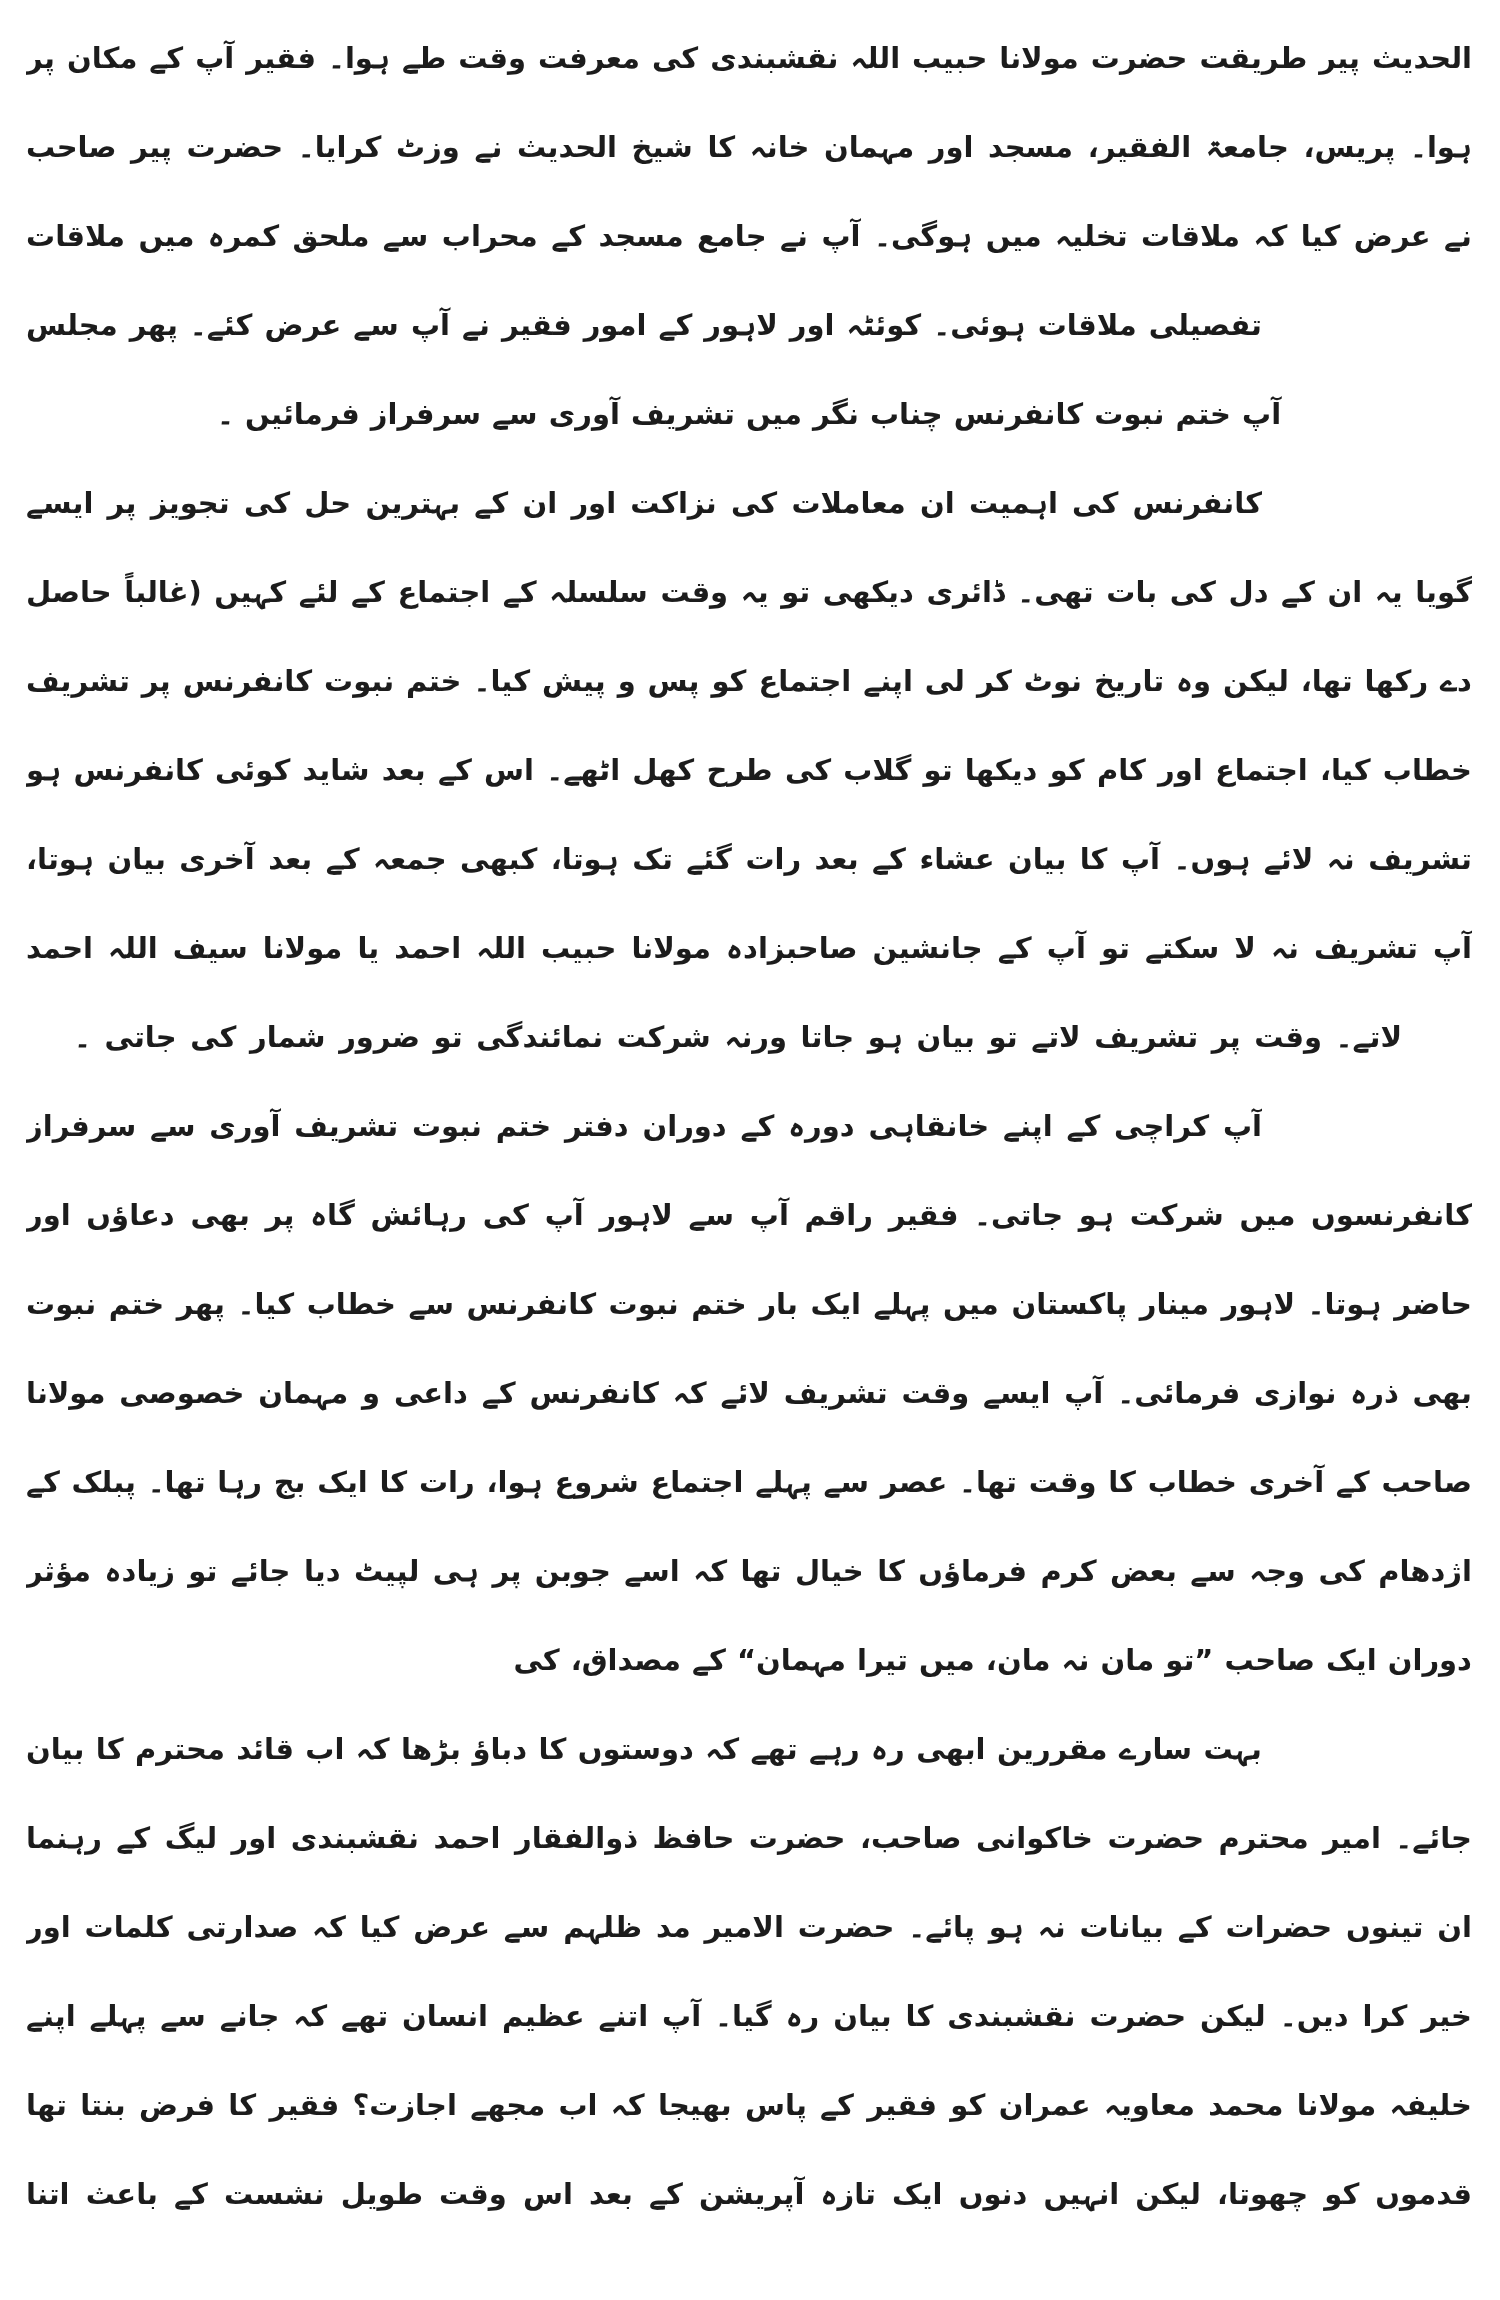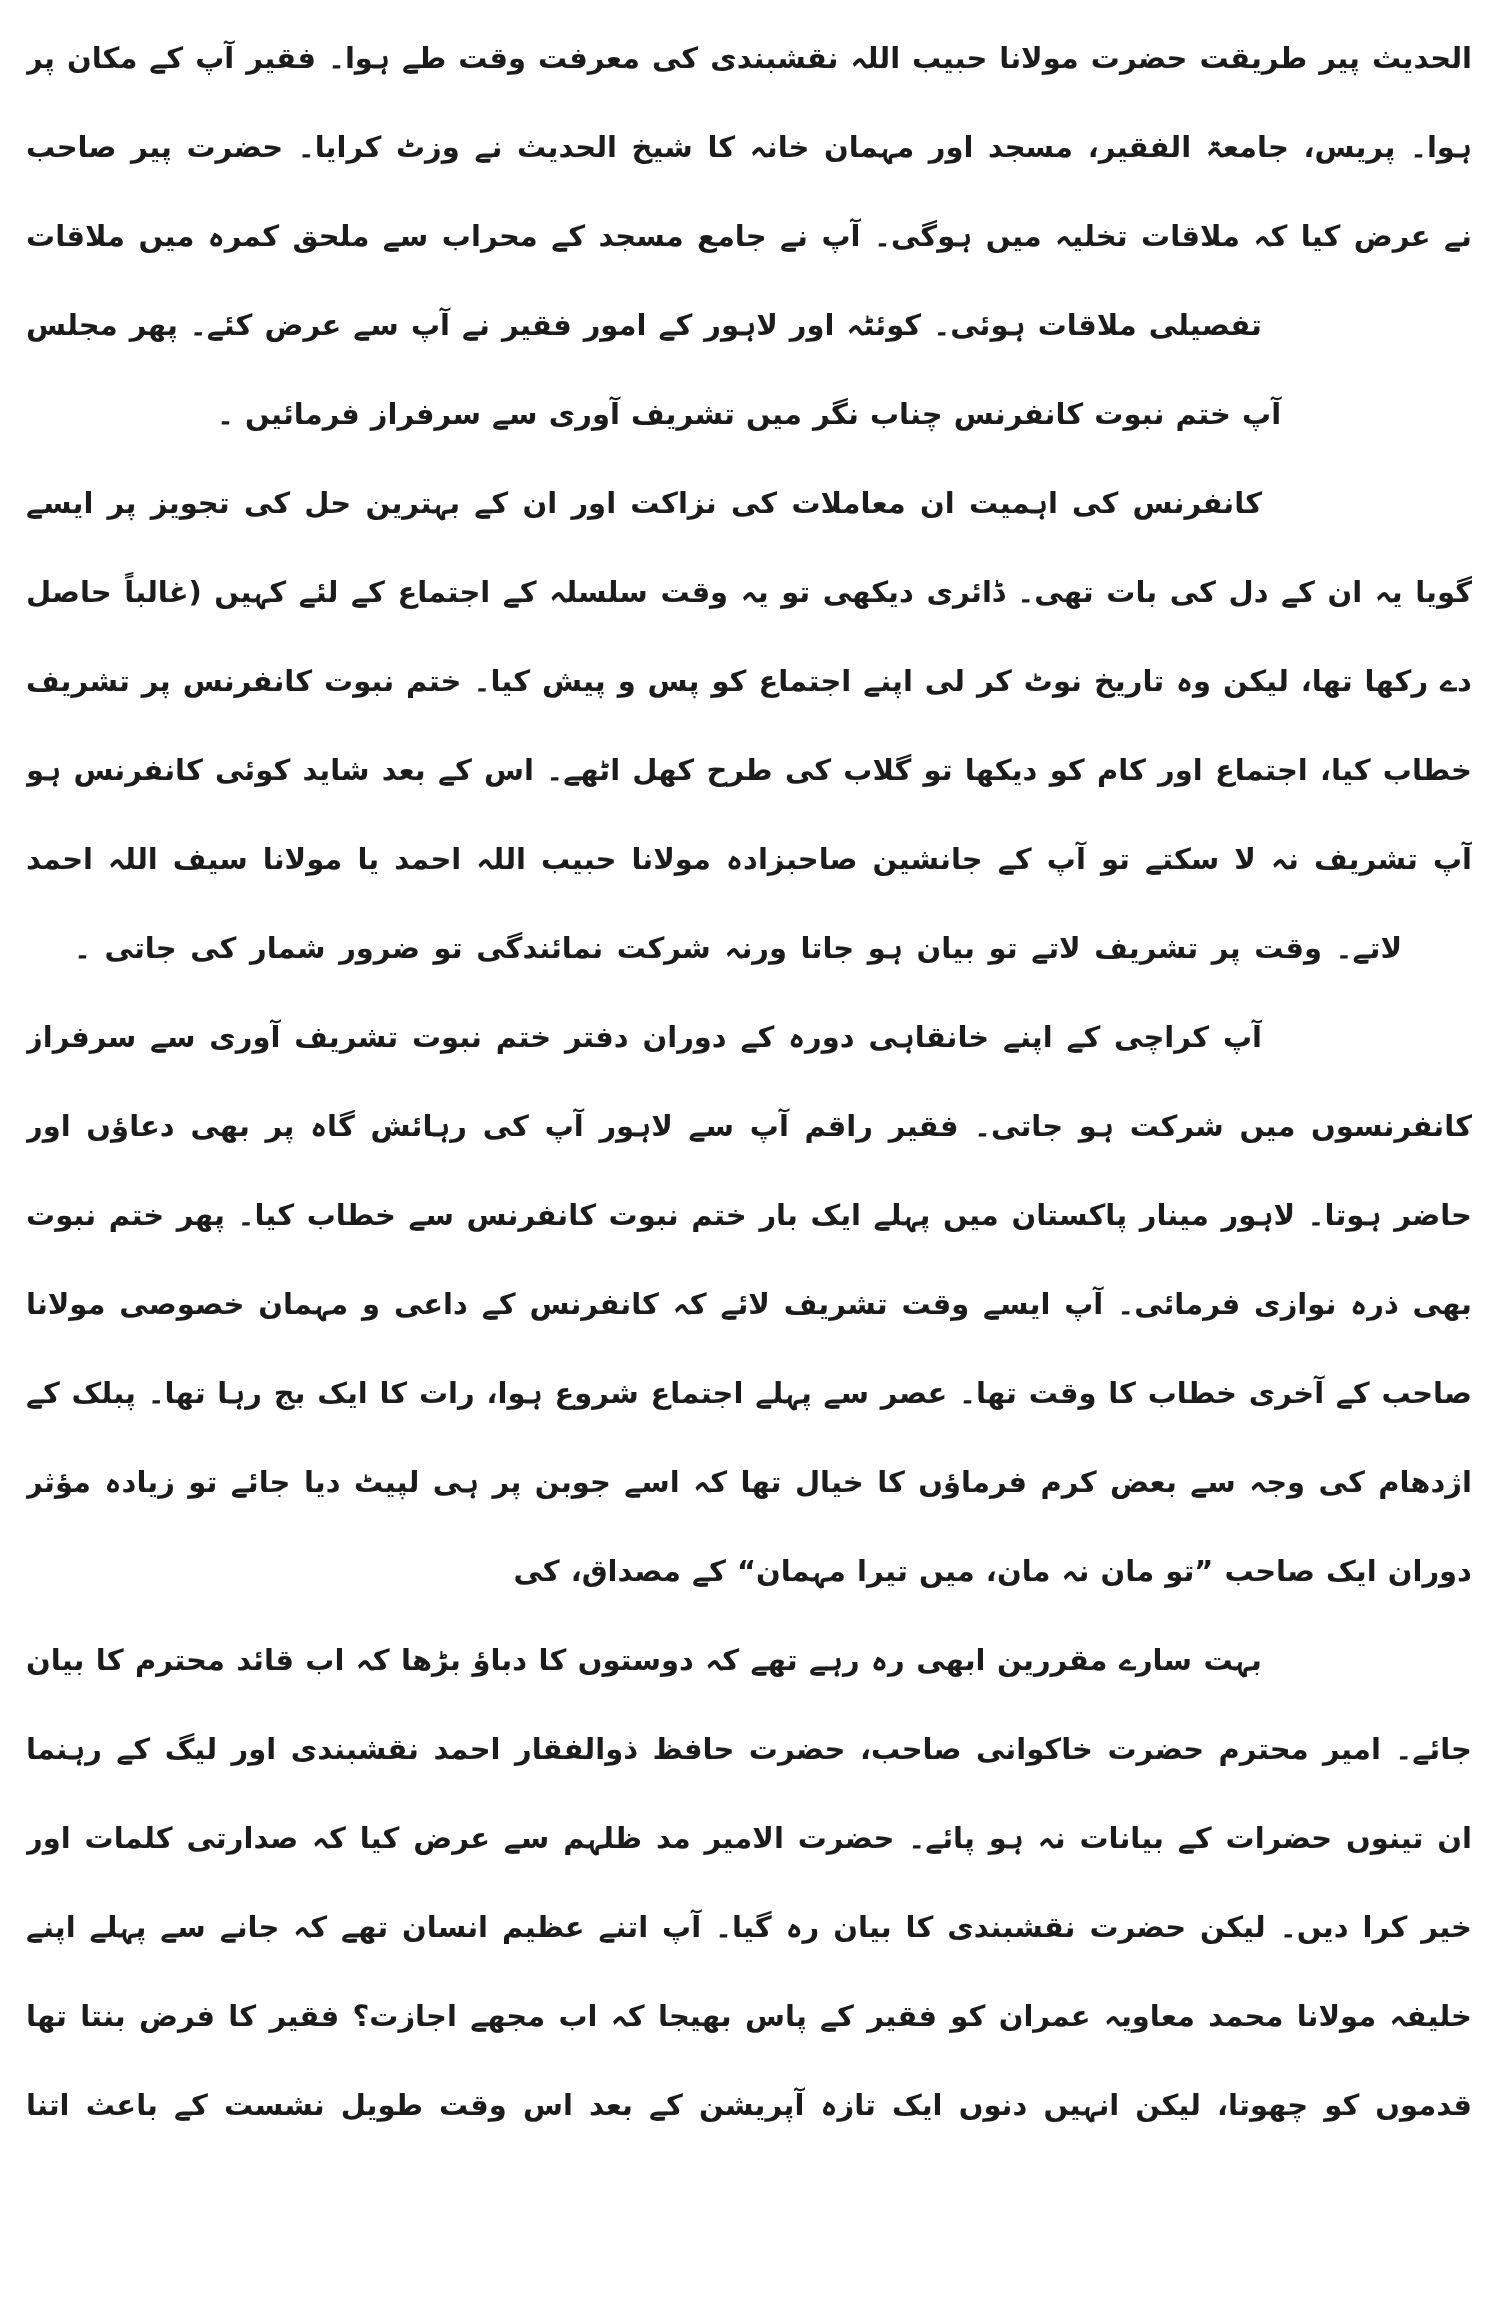--- a/index.html
+++ b/index.html
@@ -63,20 +63,21 @@
   <div class="text-block" lang="ur" dir="rtl">
     <div class="tline">الحدیث پیر طریقت حضرت مولانا حبیب اللہ نقشبندی کی معرفت وقت طے ہوا۔ فقیر آپ کے مکان پر حاضر</div>
     <div class="tline">ہوا۔ پریس، جامعۃ الفقیر، مسجد اور مہمان خانہ کا شیخ الحدیث نے وزٹ کرایا۔ حضرت پیر صاحب سے فقیر</div>
     <div class="tline">نے عرض کیا کہ ملاقات تخلیہ میں ہوگی۔ آپ نے جامع مسجد کے محراب سے ملحق کمرہ میں ملاقات سے نوازا۔</div>
     <div class="tline indent">تفصیلی ملاقات ہوئی۔ کوئٹہ اور لاہور کے امور فقیر نے آپ سے عرض کئے۔ پھر مجلس کی تجویز کہ</div>
     <div class="tline center">آپ ختم نبوت کانفرنس چناب نگر میں تشریف آوری سے سرفراز فرمائیں ۔</div>
     <div class="tline indent">کانفرنس کی اہمیت ان معاملات کی نزاکت اور ان کے بہترین حل کی تجویز پر ایسے مسرور ہوئے کہ</div>
     <div class="tline">گویا یہ ان کے دل کی بات تھی۔ ڈائری دیکھی تو یہ وقت سلسلہ کے اجتماع کے لئے کہیں (غالباً حاصل پور)</div>
     <div class="tline">دے رکھا تھا، لیکن وہ تاریخ نوٹ کر لی اپنے اجتماع کو پس و پیش کیا۔ ختم نبوت کانفرنس پر تشریف لائے،</div>
     <div class="tline">خطاب کیا، اجتماع اور کام کو دیکھا تو گلاب کی طرح کھل اٹھے۔ اس کے بعد شاید کوئی کانفرنس ہو جس میں آپ</div>
+    <div class="tline">تشریف نہ لائے ہوں۔ آپ کا بیان عشاء کے بعد رات گئے تک ہوتا، کبھی جمعہ کے بعد آخری بیان ہوتا،</div>
     <div class="tline">آپ تشریف نہ لا سکتے تو آپ کے جانشین صاحبزادہ مولانا حبیب اللہ احمد یا مولانا سیف اللہ احمد تشریف</div>
     <div class="tline stretch">لاتے۔ وقت پر تشریف لاتے تو بیان ہو جاتا ورنہ شرکت نمائندگی تو ضرور شمار کی جاتی ۔</div>
     <div class="tline indent">آپ کراچی کے اپنے خانقاہی دورہ کے دوران دفتر ختم نبوت تشریف آوری سے سرفراز فرماتے۔</div>
     <div class="tline">کانفرنسوں میں شرکت ہو جاتی۔ فقیر راقم آپ سے لاہور آپ کی رہائش گاہ پر بھی دعاؤں اور مشاورت کے لئے</div>
     <div class="tline">حاضر ہوتا۔ لاہور مینار پاکستان میں پہلے ایک بار ختم نبوت کانفرنس سے خطاب کیا۔ پھر ختم نبوت گولڈن جوبلی پر</div>
     <div class="tline">بھی ذرہ نوازی فرمائی۔ آپ ایسے وقت تشریف لائے کہ کانفرنس کے داعی و مہمان خصوصی مولانا فضل الرحمن</div>
     <div class="tline">صاحب کے آخری خطاب کا وقت تھا۔ عصر سے پہلے اجتماع شروع ہوا، رات کا ایک بج رہا تھا۔ پبلک کے کثرت</div>
     <div class="tline">اژدھام کی وجہ سے بعض کرم فرماؤں کا خیال تھا کہ اسے جوبن پر ہی لپیٹ دیا جائے تو زیادہ مؤثر ہوگا۔ اس</div>
     <div class="tline endshort">دوران ایک صاحب ”تو مان نہ مان، میں تیرا مہمان“ کے مصداق، کی ضد اور گدا گری نے وقت ضائع کیا۔</div>
     <div class="tline indent">بہت سارے مقررین ابھی رہ رہے تھے کہ دوستوں کا دباؤ بڑھا کہ اب قائد محترم کا بیان کرایا</div>

